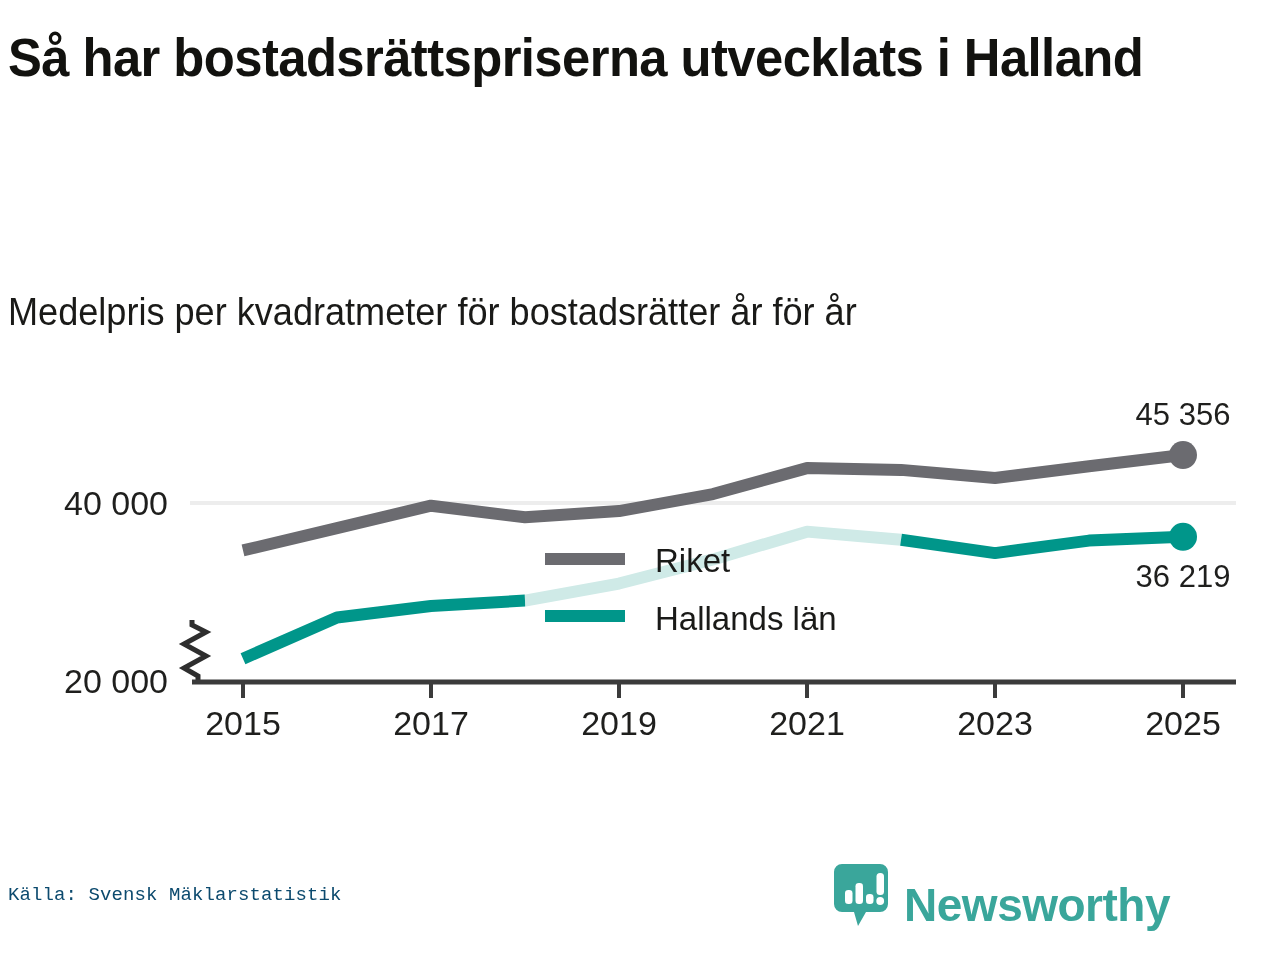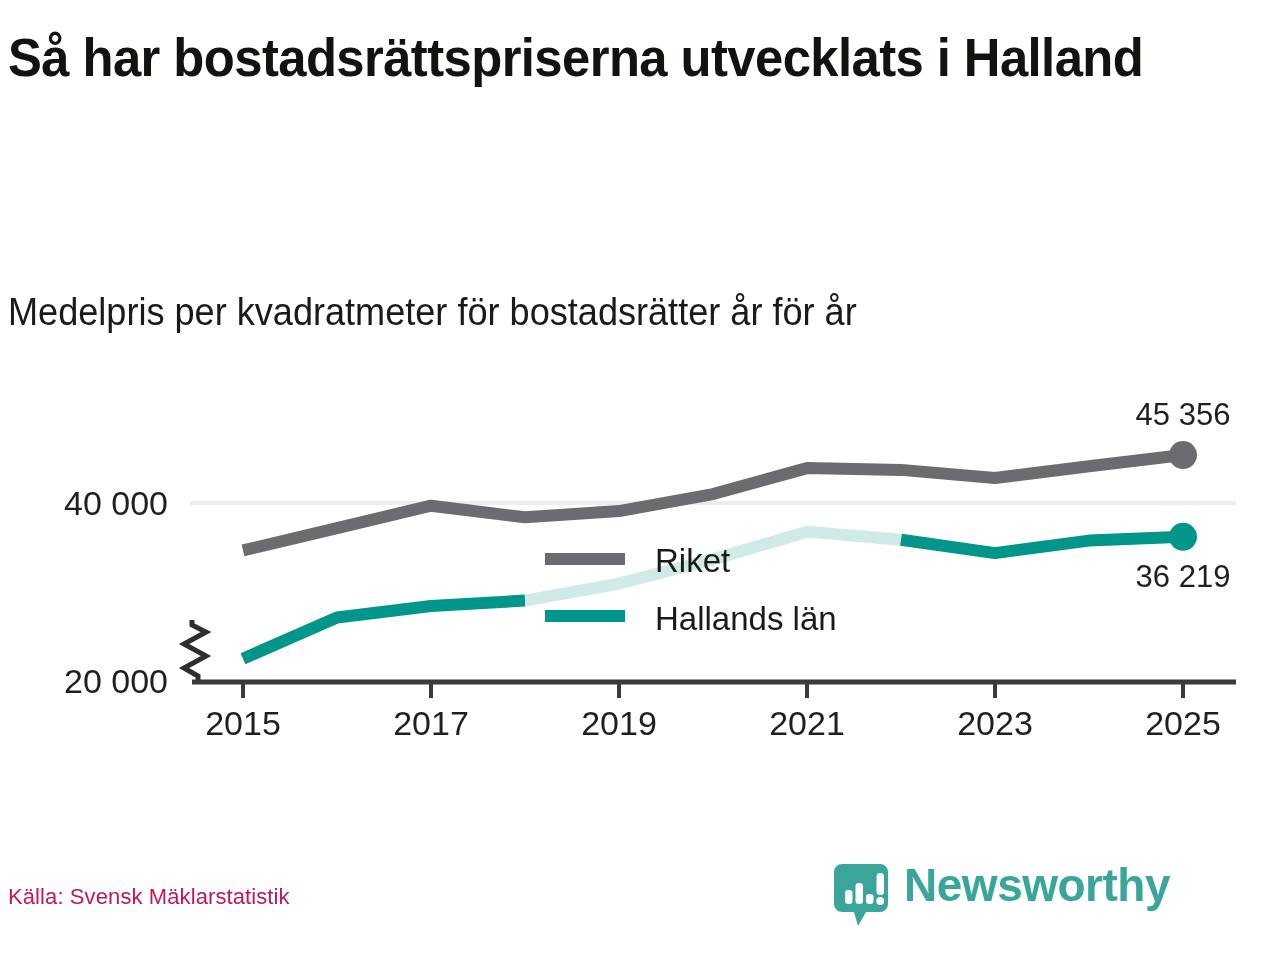--- a/index.html
+++ b/index.html
@@ -68,29 +68,30 @@
   .legend-label {
     font-family: "Liberation Sans", sans-serif;
     font-size: 33px;
     fill: #1a1a18;
   }
 
   
   .source {
     position: absolute;
     left: 8px; top: 884px;
-    font-size: 22px;
-    color: #be185d;
+    font-size: 19px;
+    color: #0c4a6e;
     letter-spacing: 0.1px;
+    font-family: Liberation Mono, monospace;
   }
   .brand {
     position: absolute;
     right: 42px; top: 862px;
     display: flex;
-    align-items: flex-start;
+    align-items: flex-end;
     gap: 14px;
   }
   .brand-mark { display: block; }
   .brand-name {
     font-size: 46px;
     font-weight: 700;
     color: #3aa69b;
     letter-spacing: -0.5px;
     line-height: 1;
   }

